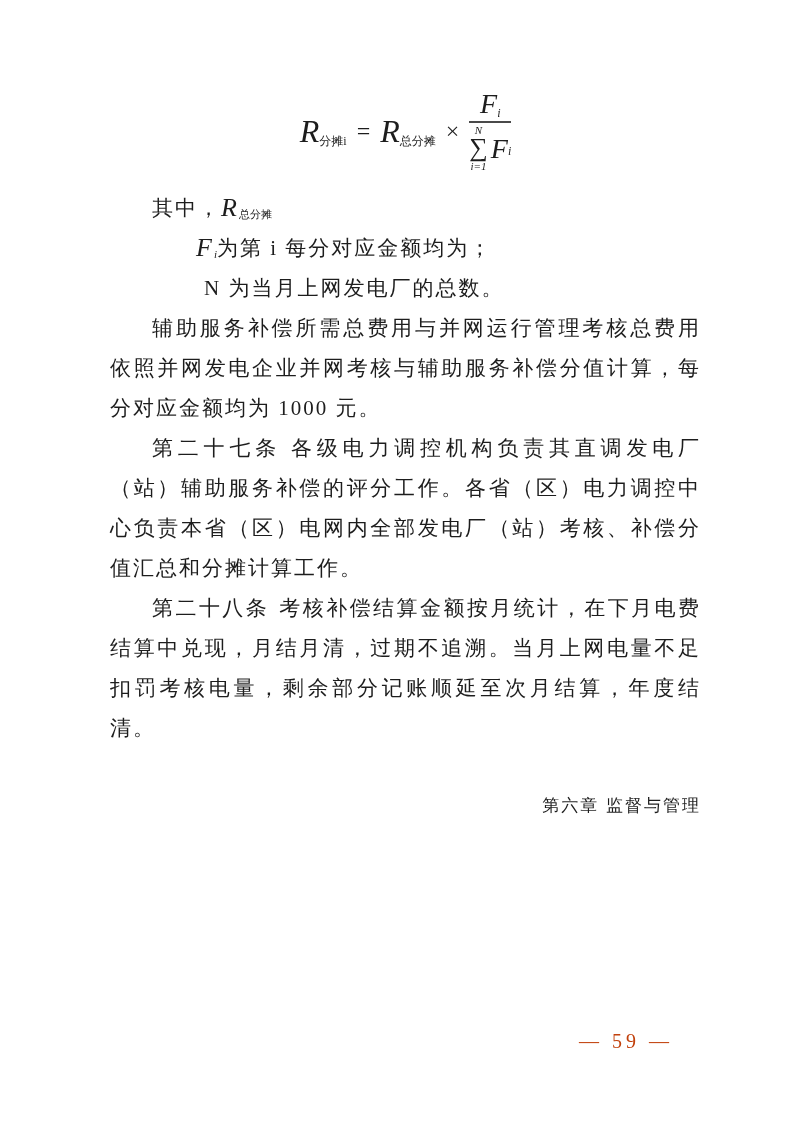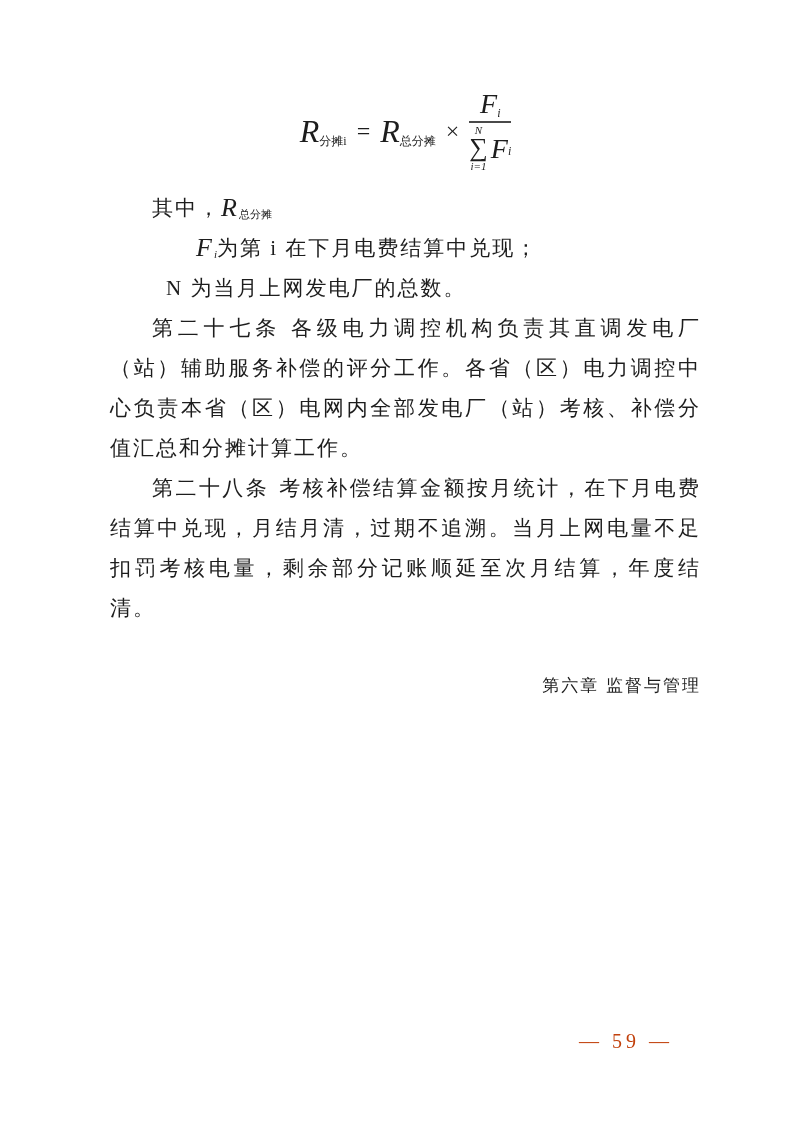--- a/index.html
+++ b/index.html
@@ -66,21 +66,21 @@
     line-height: 40px;
     letter-spacing: 2px;
     white-space: nowrap;
     display: flex;
     align-items: center;
   }
   .def-line .mv { font-size: 26px; }
   .def-line .msub { font-size: 11px; transform: translateY(6px); }
   .d1 { margin-left: 42px; text-align: right; }
   .d2 { margin-left: 86px; }
-  .d3 { margin-left: 56px; }
+  .d3 { margin-left: 94px; }
 
   
   .para {
     font-size: 21px;
     line-height: 40px;
     letter-spacing: 2px;
     text-align: justify;
     text-indent: 2em;
     margin: 0;
   }
@@ -146,27 +146,28 @@
 
   <div class="defs">
     <div class="def-line d1">
       <span>其中，</span>
       <span class="mv">R</span>
       <span class="msub">总分摊</span>
     </div>
     <div class="def-line d2">
       <span class="mv">F</span>
       <span class="msub msub-i">i</span>
-      <span>为第 i 在下月电费结算中兑现；</span>
+      <span>为第 i 每分对应金额均为；</span>
     </div>
     <div class="def-line d3">
       <span>N 为当月上网发电厂的总数。</span>
     </div>
   </div>
 
+  <p class="para">辅助服务补偿所需总费用与并网运行管理考核总费用依照并网发电企业并网考核与辅助服务补偿分值计算，每分对应金额均为 1000 元。</p>
 
 
   <p class="para"><span class="art-label">第二十七条</span><span>各级电力调控机构负责其直调发电厂（站）辅助服务补偿的评分工作。各省（区）电力调控中心负责本省（区）电网内全部发电厂（站）考核、补偿分值汇总和分摊计算工作。</span></p>
 
 
   <p class="para"><span class="art-label">第二十八条</span><span>考核补偿结算金额按月统计，在下月电费结算中兑现，月结月清，过期不追溯。当月上网电量不足扣罚考核电量，剩余部分记账顺延至次月结算，年度结清。</span></p>
 
   <div class="chapter-heading">第六章 监督与管理</div>
 
   <p class="para"></p>

